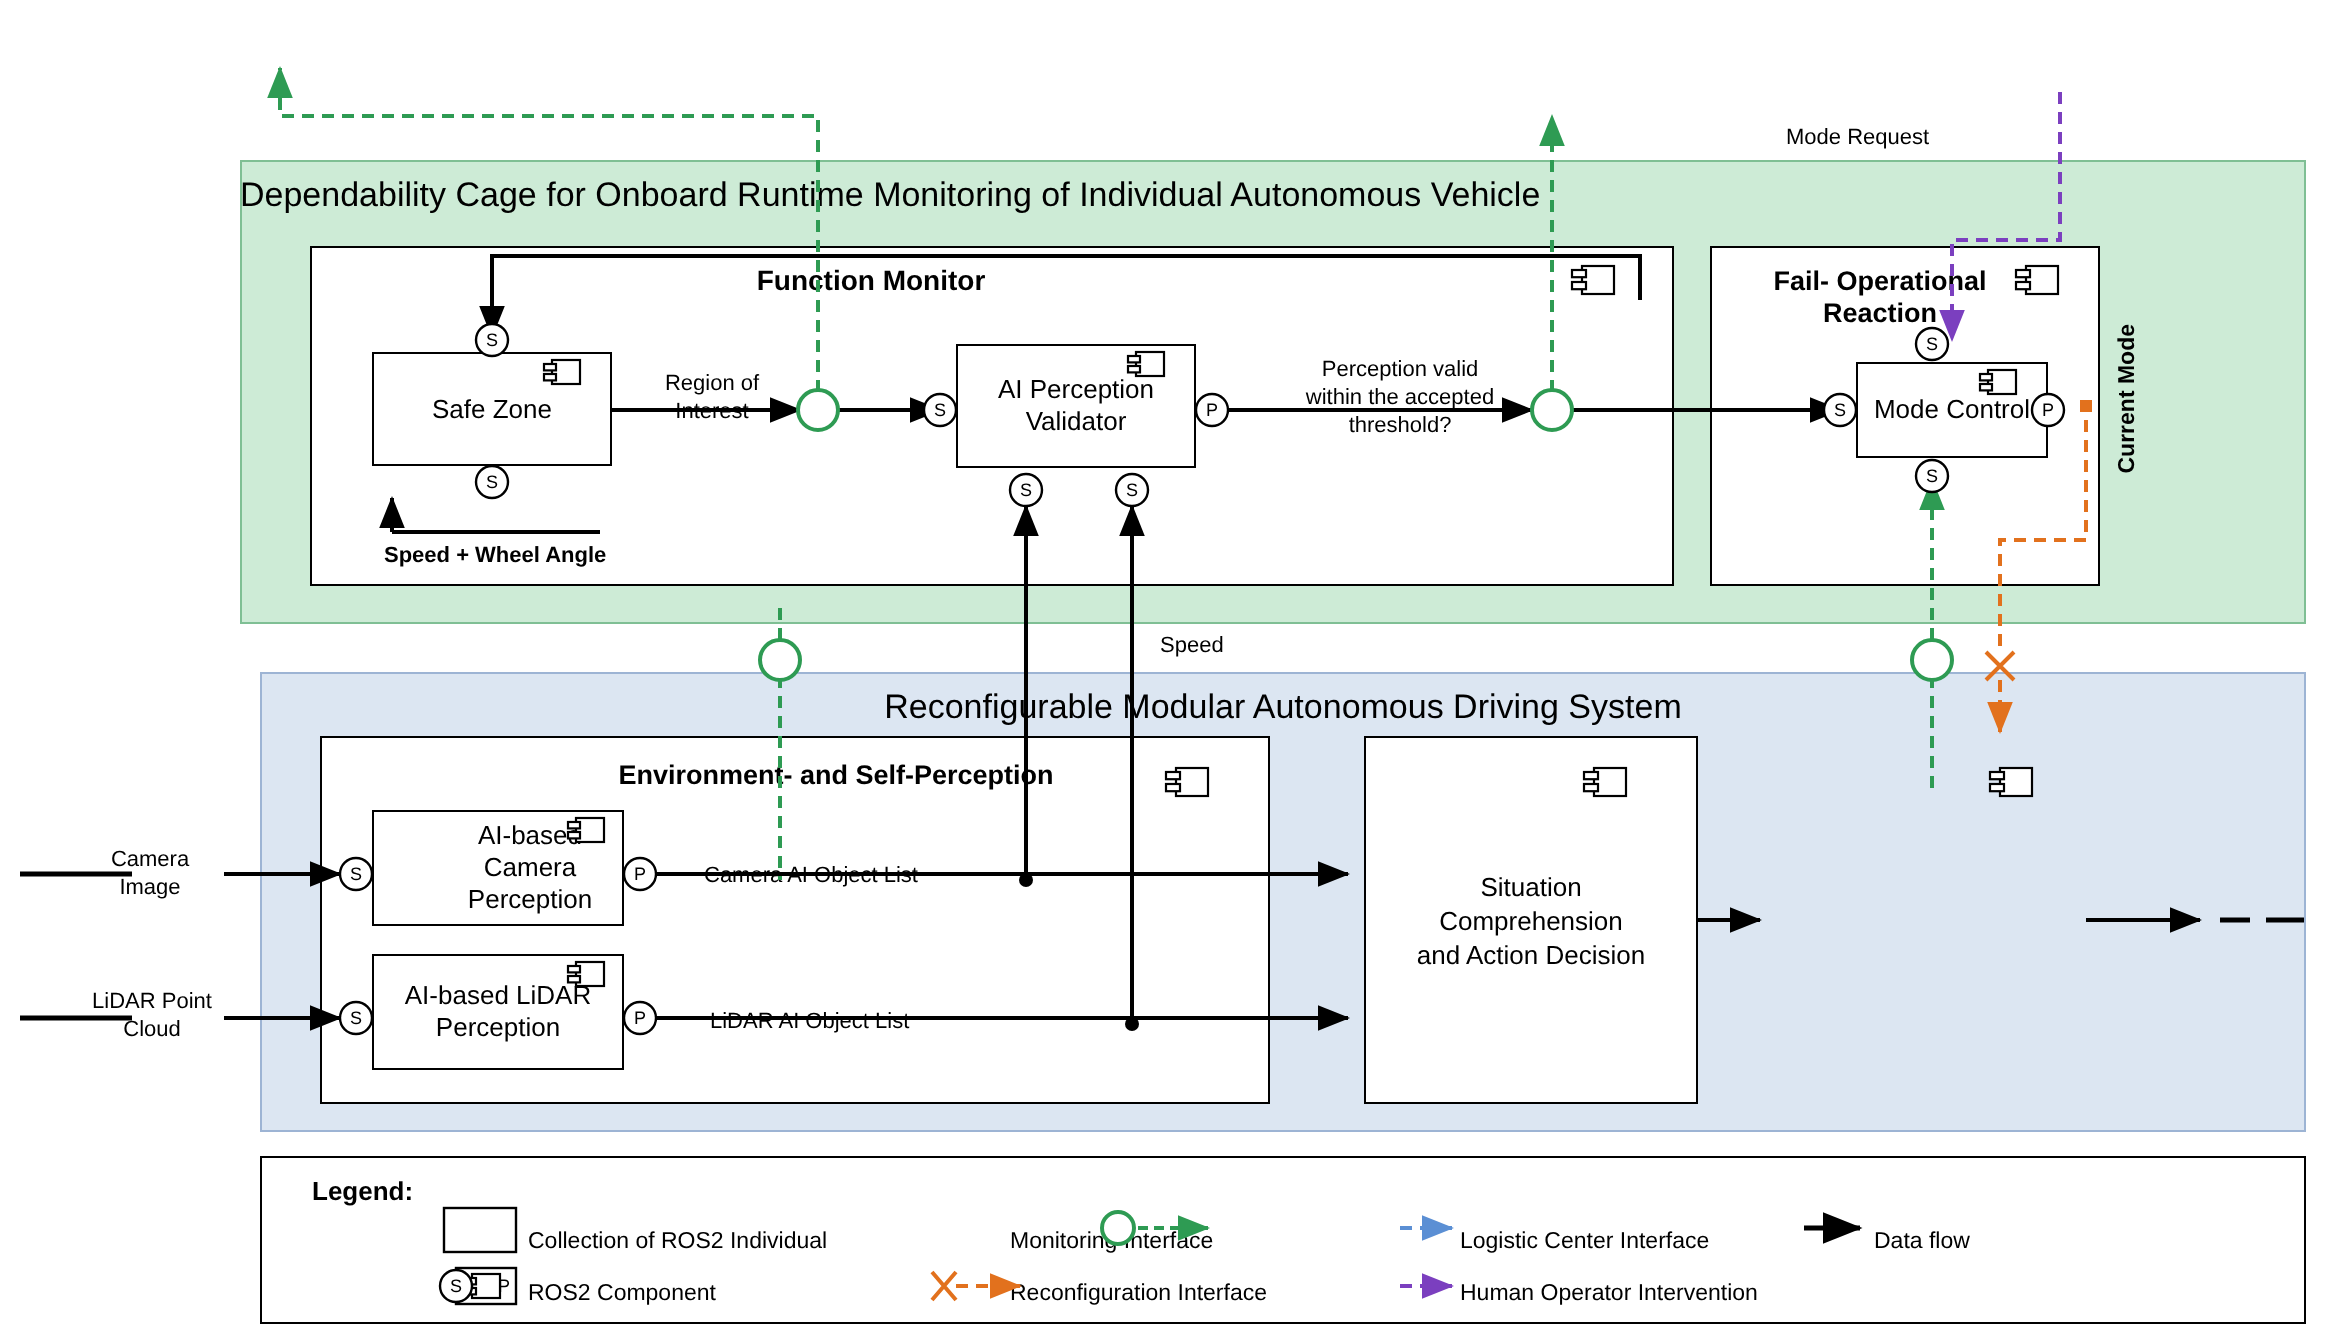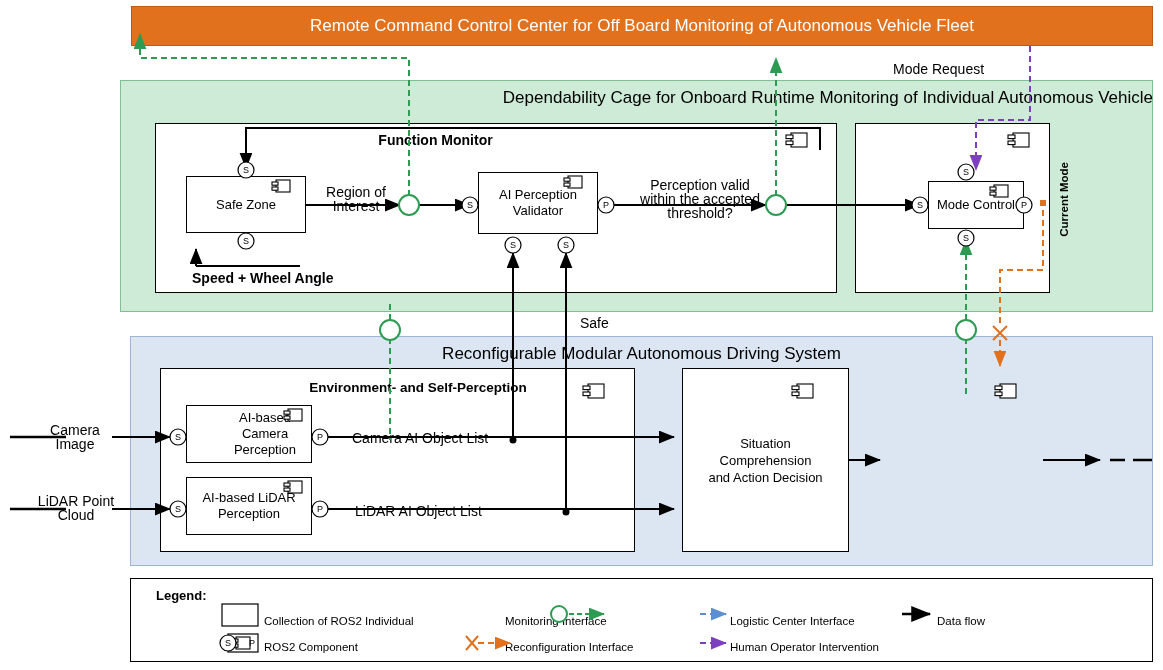--- a/index.html
+++ b/index.html
@@ -31,21 +31,21 @@
   }
 
   
   .cage-green {
     left: 120px; top: 80px; width: 1033px; height: 232px;
     background: #CDEBD6;
     border: 1px solid #7FBF94;
   }
   .cage-green-title {
     left: 0; top: 8px; width: 1033px;
-    text-align: right; font-size: 17px; color: #000;
+    text-align: left; font-size: 17px; color: #000;
   }
 
   
   .fn-monitor {
     left: 155px; top: 123px; width: 682px; height: 170px;
     background: #ffffff;
     border: 1px solid #000000;
   }
   .fn-monitor-title {
     left: 0; top: 9px; width: 561px; text-align: center;
@@ -96,42 +96,39 @@
   
   .legend {
     left: 130px; top: 578px; width: 1023px; height: 84px;
     background: #ffffff; border: 1px solid #000000;
   }
   .legend-title {
     left: 12px; top: 10px; font-weight: bold; font-size: 13px;
   }
   .legend-label { font-size: 11.5px; }
 
-  .lbl { font-size: 14px; line-height: 14px; }
+  .lbl { font-size: 11px; line-height: 14px; }
   .lbl-c { text-align: center; }
 
   svg.overlay {
     position: absolute; left: 0; top: 0; width: 1163px; height: 670px;
     pointer-events: none;
   }
   .vert-label {
     font-size: 11.5px; font-weight: bold;
     writing-mode: vertical-rl;
     transform: rotate(180deg);
     white-space: nowrap;
   }
 </style>
 </head>
 <body>
 
 <div id="canvas">
 
-  <div class="abs banner-orange">
-    <span>Remote Command Control Center for Off Board Monitoring of Autonomous Vehicle Fleet</span>
-  </div>
 
   <div class="abs cage-green"></div>
   <div class="abs cage-green-title" style="left:120px; top:88px;">Dependability Cage for Onboard Runtime Monitoring of Individual Autonomous Vehicle</div>
 
   <div class="abs fn-monitor"></div>
   <div class="abs fn-monitor-title" style="left:155px; top:132px;">Function Monitor</div>
 
   <div class="abs comp-box" style="left:186px; top:176px; width:120px; height:57px;">
     <span>Safe Zone</span>
   </div>
@@ -142,30 +139,32 @@
   </div>
 
   <div class="abs lbl lbl-c" style="left:313px; top:185px; width:86px; white-space:pre-line;">Region of
 Interest</div>
   <div class="abs lbl lbl-c" style="left:638px; top:178px; width:124px; white-space:pre-line;">Perception valid
 within the accepted
 threshold?</div>
   <div class="abs lbl" style="left:192px; top:271px; width:150px;font-weight:bold;">Speed + Wheel Angle</div>
 
   <div class="abs fail-op"></div>
+  <div class="abs fail-op-title" style="left:860px; top:133px; white-space:pre-line;">Fail- Operational
+Reaction</div>
 
   <div class="abs comp-box" style="left:928px; top:181px; width:96px; height:48px;">
     <span>Mode Control</span>
   </div>
 
   <div class="abs vert-label" style="left:1058px; top:162px;">Current Mode</div>
   <div class="abs lbl" style="left:893px; top:62px;">Mode Request</div>
 
   <div class="abs lbl" style="left:140px; top:316px;margin-top:28px;">All Sensors Data</div>
-  <div class="abs lbl" style="left:580px; top:316px;">Safe</div>
+  <div class="abs lbl" style="left:580px; top:316px;">Speed</div>
 
   <div class="abs ads-blue"></div>
   <div class="abs ads-title" style="left:130px; top:344px;">Reconfigurable Modular Autonomous Driving System</div>
 
   <div class="abs env-percep"></div>
   <div class="abs env-percep-title" style="left:160px; top:380px;">Environment- and Self-Perception</div>
 
   <div class="abs comp-box" style="left:186px; top:405px; width:126px; height:58px; white-space:pre-line;padding-left:32px;">
     <span>AI-based Camera
 Perception</span>

